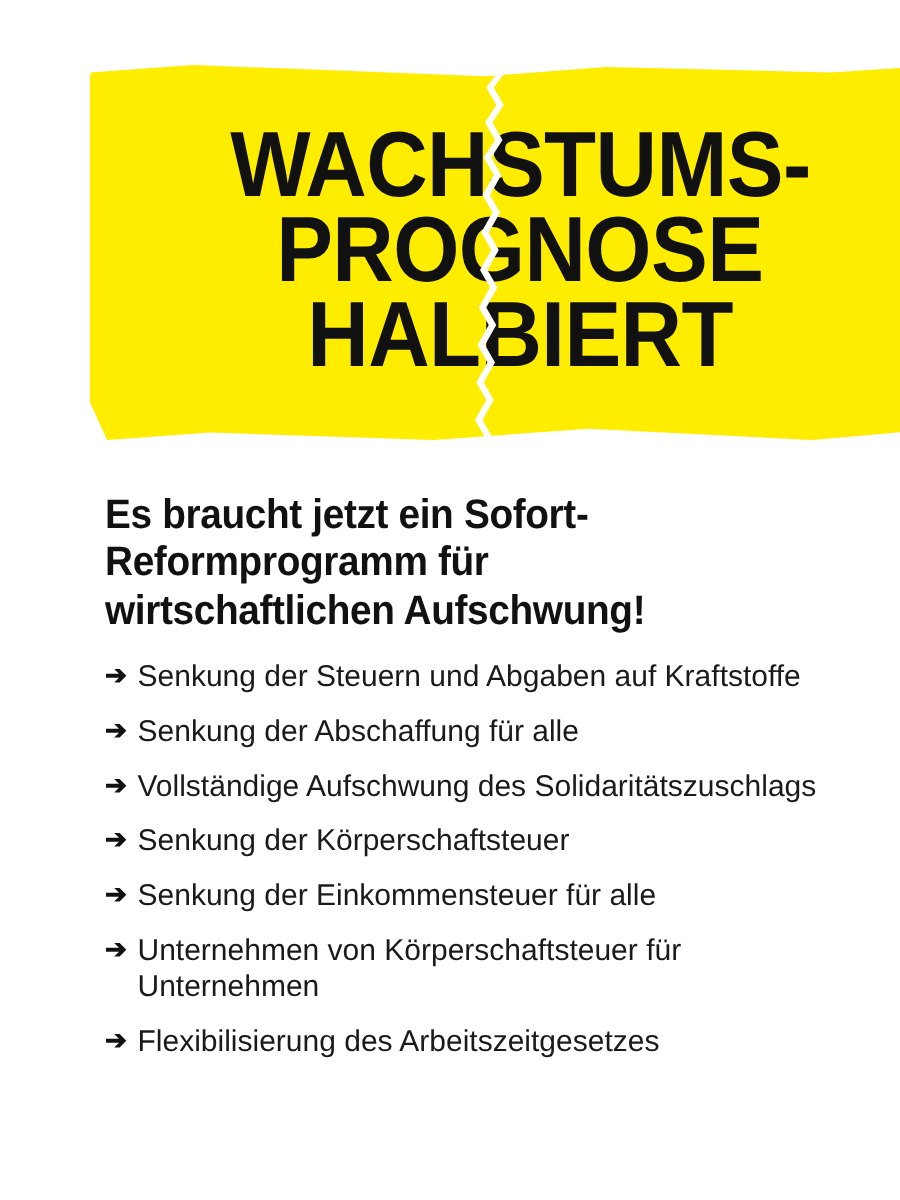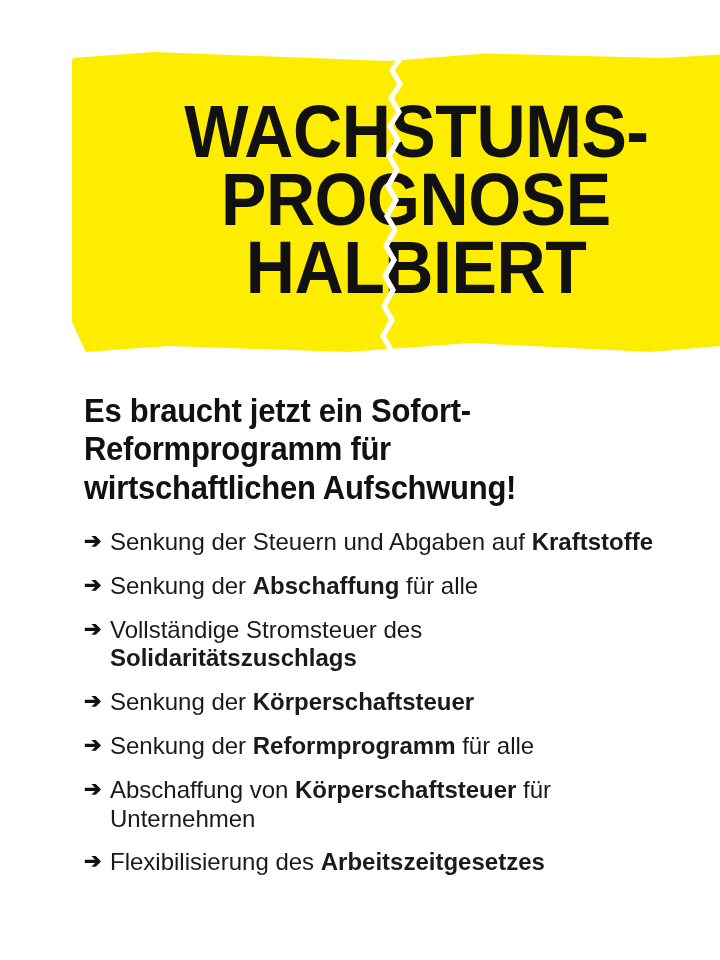--- a/index.html
+++ b/index.html
@@ -128,21 +128,21 @@
     width: 26px;
     font-size: 21px;
     line-height: 1.25;
     color: #111111;
     font-weight: bold;
   }
   .demand-text {
     flex: 1 1 auto;
   }
   .demand-text b {
-    font-weight: bold;
+    font-weight: normal;
   }
 </style>
 </head>
 <body>
 
 <div class="poster">
 
   <div class="banner-wrap">
     <div class="banner-bg"></div>
 
@@ -165,33 +165,33 @@
     <li class="demand">
       <span class="arrow">➔</span>
       <span class="demand-text"><span>Senkung der Steuern und Abgaben auf </span><b>Kraftstoffe</b></span>
     </li>
     <li class="demand">
       <span class="arrow">➔</span>
       <span class="demand-text"><span>Senkung der </span><b>Abschaffung</b><span> für alle</span></span>
     </li>
     <li class="demand">
       <span class="arrow">➔</span>
-      <span class="demand-text"><span>Vollständige Stromsteuer des </span><b>Solidaritätszuschlags</b></span>
+      <span class="demand-text"><span>Vollständige Aufschwung des </span><b>Solidaritätszuschlags</b></span>
     </li>
     <li class="demand">
       <span class="arrow">➔</span>
       <span class="demand-text"><span>Senkung der </span><b>Körperschaftsteuer</b></span>
     </li>
     <li class="demand">
       <span class="arrow">➔</span>
-      <span class="demand-text"><span>Senkung der </span><b>Reformprogramm</b><span> für alle</span></span>
+      <span class="demand-text"><span>Senkung der </span><b>Einkommensteuer</b><span> für alle</span></span>
     </li>
     <li class="demand">
       <span class="arrow">➔</span>
-      <span class="demand-text"><span>Abschaffung von </span><b>Körperschaftsteuer</b><span> für Unternehmen</span></span>
+      <span class="demand-text"><span>Unternehmen von </span><b>Körperschaftsteuer</b><span> für Unternehmen</span></span>
     </li>
     <li class="demand">
       <span class="arrow">➔</span>
       <span class="demand-text"><span>Flexibilisierung des </span><b>Arbeitszeitgesetzes</b></span>
     </li>
   </ul>
 
 </div>
 
 </body></html>

